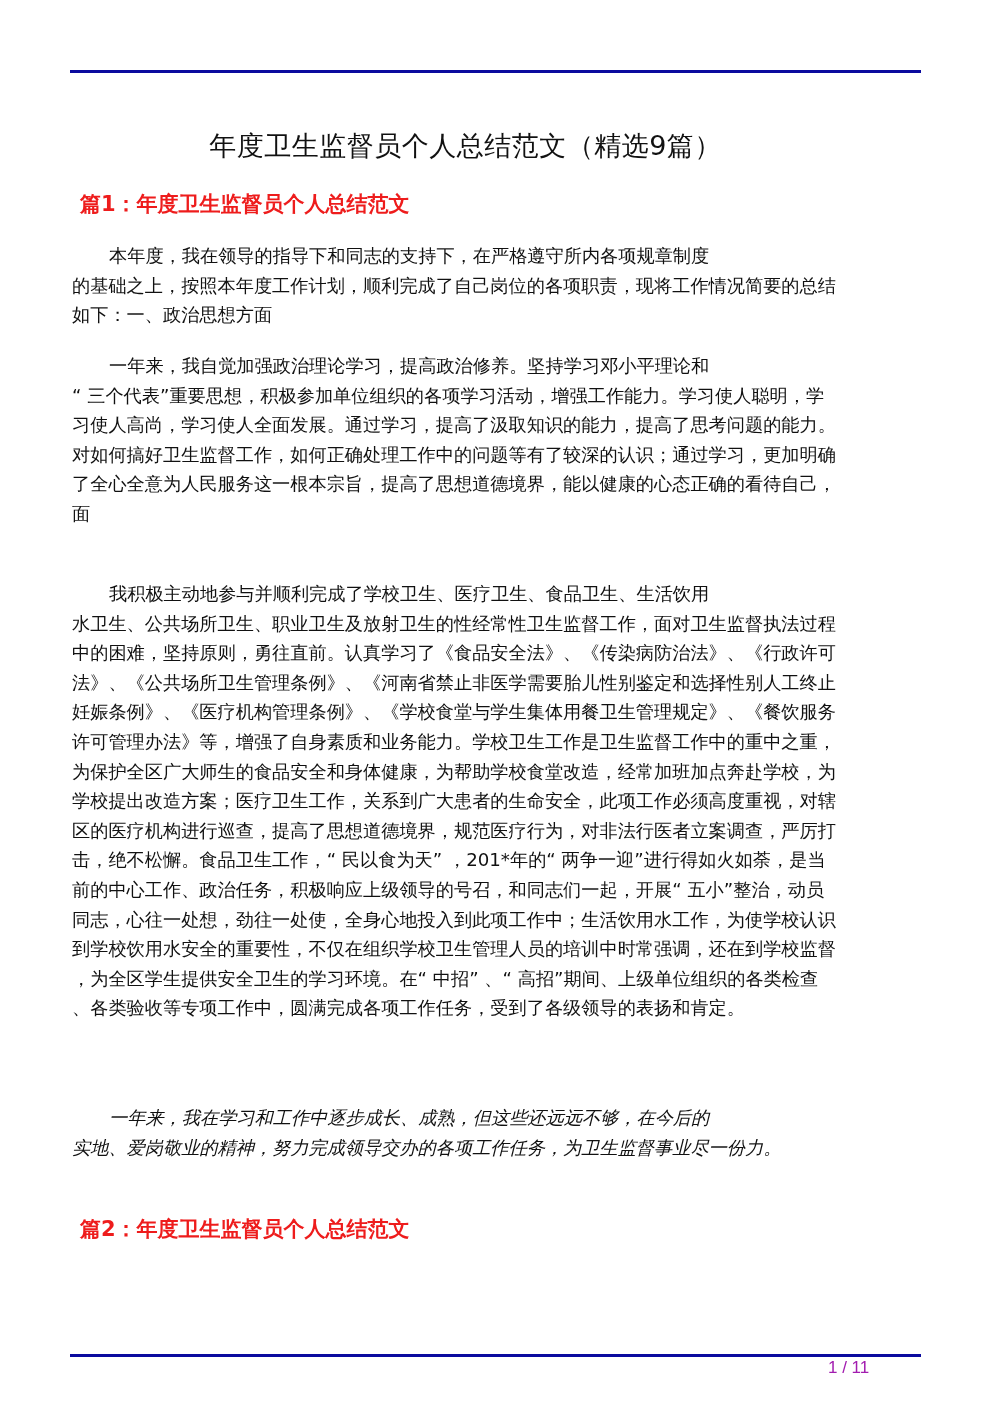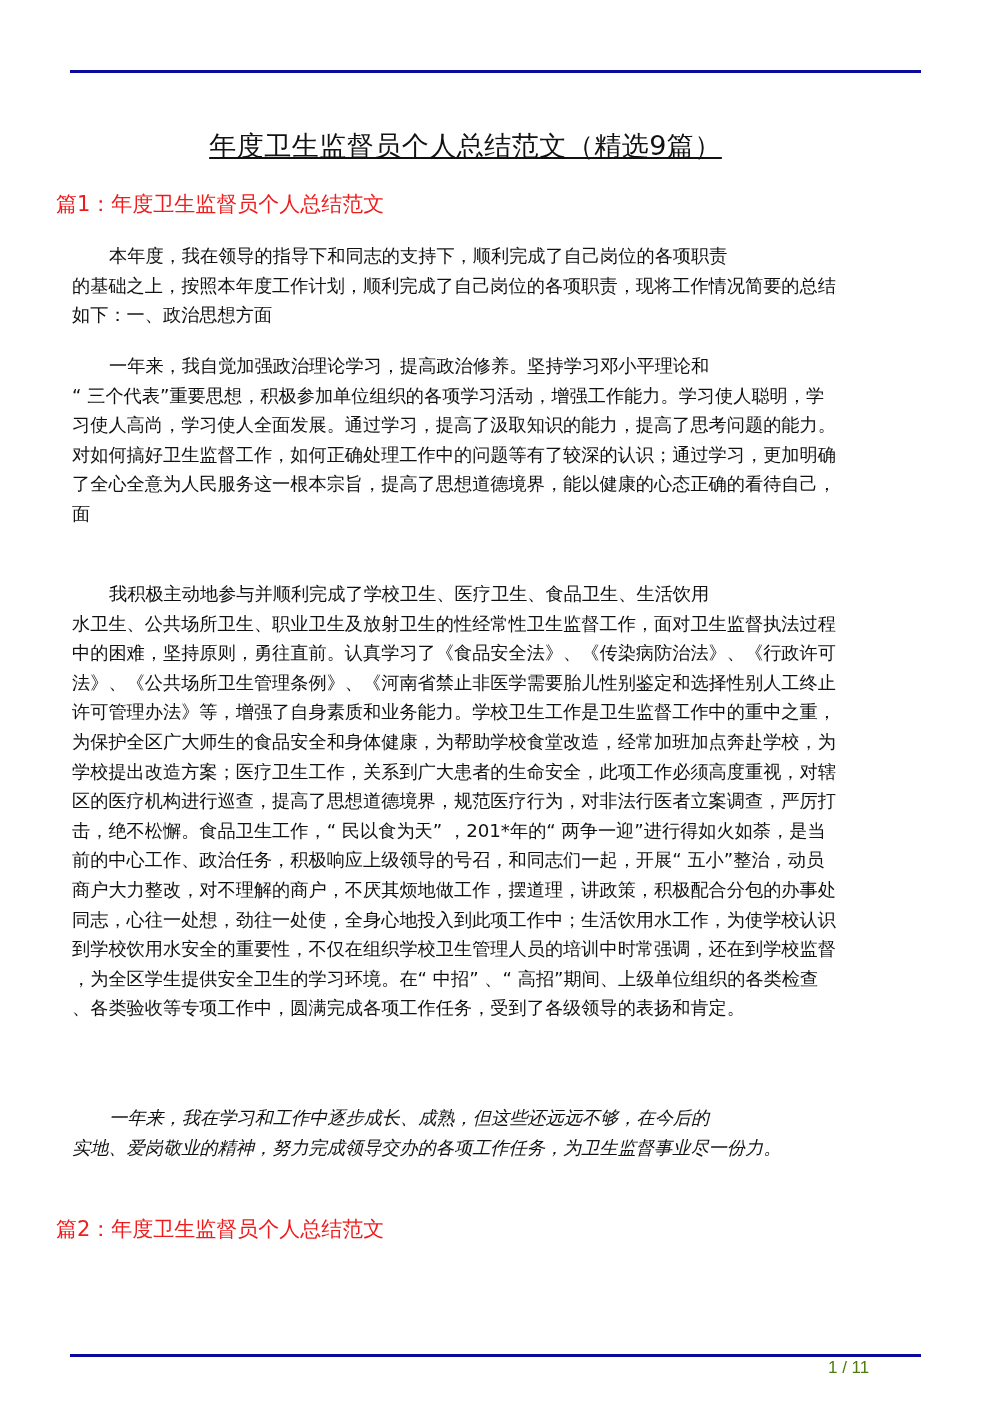--- a/index.html
+++ b/index.html
@@ -2,42 +2,42 @@
 <html><head>
 <meta charset="utf-8">
 <style>
   html, body { margin: 0; padding: 0; background: #ffffff; }
   body { width: 992px; height: 1403px; position: relative; overflow: hidden;
          font-family: "DejaVu Sans", "Liberation Sans", sans-serif; color: #111; }
   .rule { position: absolute; left: 70px; width: 851px; height: 3px; background: #0a0a9e; }
   .rule.top { top: 70px; }
   .rule.bottom { top: 1354px; }
   .doc-title { position: absolute; top: 128px; left: 0; width: 931px; text-align: center;
-               font-size: 27px; color: #111; letter-spacing: 0.5px; text-decoration: underline; }
-  .section-heading { position: absolute; left: 56px; font-size: 21px; color: #ee1c1c; }
+               font-size: 27px; color: #111; letter-spacing: 0.5px; }
+  .section-heading { position: absolute; left: 80px; font-size: 21px; color: #ee1c1c; font-weight: bold; }
   .body-text { position: absolute; left: 72px; width: 840px; font-size: 18.2px;
                line-height: 29.6px; color: #111; }
   .para { margin: 0; text-align: justify; }
   .para .line { display: block; white-space: nowrap; }
   .para .indent { padding-left: 37px; }
-  .page-num { position: absolute; top: 1358px; left: 828px; font-size: 17px; color: #4d7c0f;
+  .page-num { position: absolute; top: 1358px; left: 828px; font-size: 17px; color: #a21caf;
               font-family: "Liberation Sans", sans-serif; }
 </style>
 </head>
 <body>
 
 <div class="rule top"></div>
 
 <div class="doc-title">年度卫生监督员个人总结范文（精选9篇）</div>
 
 <div class="section-heading" style="top:190px;">篇1：年度卫生监督员个人总结范文</div>
 
 <div class="body-text" style="top:241px;">
   <p class="para">
-    <span class="line indent">本年度，我在领导的指导下和同志的支持下，顺利完成了自己岗位的各项职责</span>
+    <span class="line indent">本年度，我在领导的指导下和同志的支持下，在严格遵守所内各项规章制度</span>
     <span class="line">的基础之上，按照本年度工作计划，顺利完成了自己岗位的各项职责，现将工作情况简要的总结</span>
     <span class="line">如下：一、政治思想方面</span>
   </p>
 </div>
 
 <div class="body-text" style="top:351px;">
   <p class="para">
     <span class="line indent">一年来，我自觉加强政治理论学习，提高政治修养。坚持学习邓小平理论和</span>
     <span class="line">“ 三个代表”重要思想，积极参加单位组织的各项学习活动，增强工作能力。学习使人聪明，学</span>
     <span class="line">习使人高尚，学习使人全面发展。通过学习，提高了汲取知识的能力，提高了思考问题的能力。</span>
@@ -46,27 +46,27 @@
     <span class="line">面</span>
   </p>
 </div>
 
 <div class="body-text" style="top:579px;">
   <p class="para">
     <span class="line indent">我积极主动地参与并顺利完成了学校卫生、医疗卫生、食品卫生、生活饮用</span>
     <span class="line">水卫生、公共场所卫生、职业卫生及放射卫生的性经常性卫生监督工作，面对卫生监督执法过程</span>
     <span class="line">中的困难，坚持原则，勇往直前。认真学习了《食品安全法》、《传染病防治法》、《行政许可</span>
     <span class="line">法》、《公共场所卫生管理条例》、《河南省禁止非医学需要胎儿性别鉴定和选择性别人工终止</span>
+    <span class="line">妊娠条例》、《医疗机构管理条例》、《学校食堂与学生集体用餐卫生管理规定》、《餐饮服务</span>
     <span class="line">许可管理办法》等，增强了自身素质和业务能力。学校卫生工作是卫生监督工作中的重中之重，</span>
     <span class="line">为保护全区广大师生的食品安全和身体健康，为帮助学校食堂改造，经常加班加点奔赴学校，为</span>
     <span class="line">学校提出改造方案；医疗卫生工作，关系到广大患者的生命安全，此项工作必须高度重视，对辖</span>
     <span class="line">区的医疗机构进行巡查，提高了思想道德境界，规范医疗行为，对非法行医者立案调查，严厉打</span>
     <span class="line">击，绝不松懈。食品卫生工作，“ 民以食为天” ，201*年的“ 两争一迎”进行得如火如荼，是当</span>
     <span class="line">前的中心工作、政治任务，积极响应上级领导的号召，和同志们一起，开展“ 五小”整治，动员</span>
-    <span class="line">商户大力整改，对不理解的商户，不厌其烦地做工作，摆道理，讲政策，积极配合分包的办事处</span>
     <span class="line">同志，心往一处想，劲往一处使，全身心地投入到此项工作中；生活饮用水工作，为使学校认识</span>
     <span class="line">到学校饮用水安全的重要性，不仅在组织学校卫生管理人员的培训中时常强调，还在到学校监督</span>
     <span class="line">，为全区学生提供安全卫生的学习环境。在“ 中招” 、“ 高招”期间、上级单位组织的各类检查</span>
     <span class="line">、各类验收等专项工作中，圆满完成各项工作任务，受到了各级领导的表扬和肯定。</span>
   </p>
 </div>
 
 <div class="body-text" style="top:1103px;font-style:italic;">
   <p class="para">
     <span class="line indent">一年来，我在学习和工作中逐步成长、成熟，但这些还远远不够，在今后的</span>

